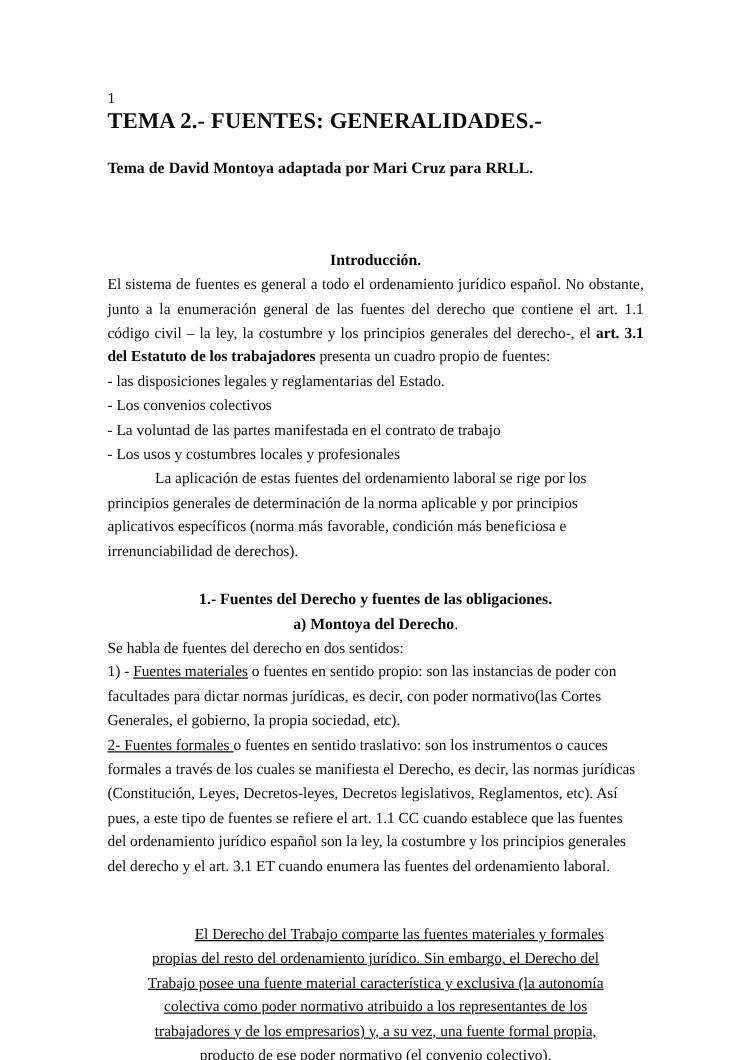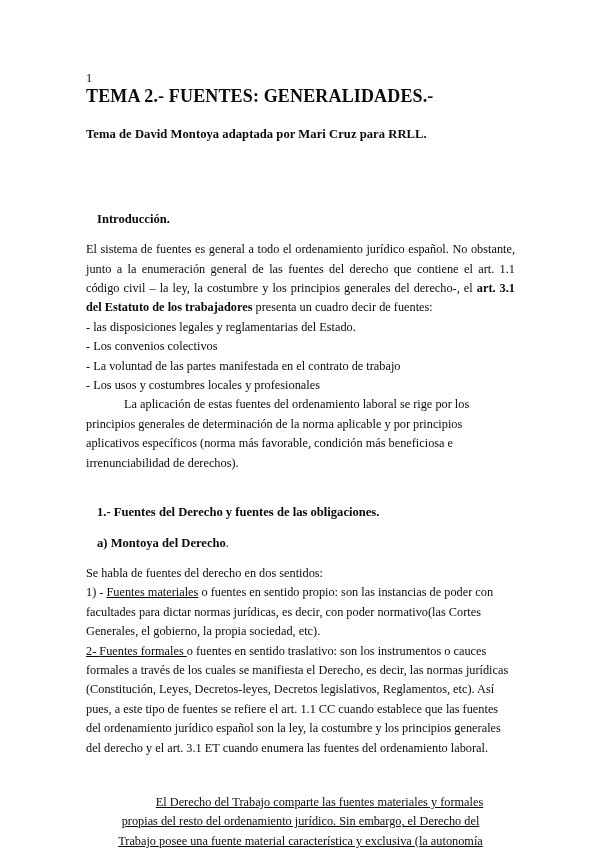--- a/index.html
+++ b/index.html
@@ -52,21 +52,22 @@
     font-size: 12.6px;
     line-height: 19.4px;
     margin: 19px 0 16px 0;
     letter-spacing: 0.05px;
   }
 
   .section-heading {
     font-weight: bold;
     font-size: 12.6px;
     line-height: 19.4px;
-    margin: 11px;
+    margin: 0;
+    text-align: center;
   }
 
   .spacer-lg { height: 38px; }
   .spacer-md { height: 19px; }
 
   p.para {
     margin: 0;
     text-align: justify;
     text-justify: inter-word;
   }
@@ -110,21 +111,21 @@
     <div class="page-number">1</div>
 
     <div class="doc-title">TEMA 2.- FUENTES: GENERALIDADES.-</div>
 
     <div class="byline">Tema de David Montoya adaptada por Mari Cruz para RRLL.</div>
 
     <div class="spacer-lg"></div>
 
     <div class="section-heading">Introducción.</div>
 
-    <p class="para"><span>El sistema de fuentes es general a todo el ordenamiento jurídico español. No obstante, junto a la enumeración general de las fuentes del derecho que contiene el art. 1.1 código civil – la ley, la costumbre y los principios generales del derecho-, el </span><b>art. 3.1 del Estatuto de los trabajadores</b><span> presenta un cuadro decir de fuentes:</span></p>
+    <p class="para"><span>El sistema de fuentes es general a todo el ordenamiento jurídico español. No obstante, junto a la enumeración general de las fuentes del derecho que contiene el art. 1.1 código civil – la ley, la costumbre y los principios generales del derecho-, el </span><b>art. 3.1 del Estatuto de los trabajadores</b><span> presenta un cuadro propio de fuentes:</span></p>
 
     <p class="bullet-line">- las disposiciones legales y reglamentarias del Estado.</p>
     <p class="bullet-line">- Los convenios colectivos</p>
     <p class="bullet-line">- La voluntad de las partes manifestada en el contrato de trabajo</p>
     <p class="bullet-line">- Los usos y costumbres locales y profesionales</p>
 
     <p class="indent-first-left">La aplicación de estas fuentes del ordenamiento laboral se rige por los principios generales de determinación de la norma aplicable y por principios aplicativos específicos (norma más favorable, condición más beneficiosa e irrenunciabilidad de derechos).</p>
 
     <div class="spacer-md"></div>
 

